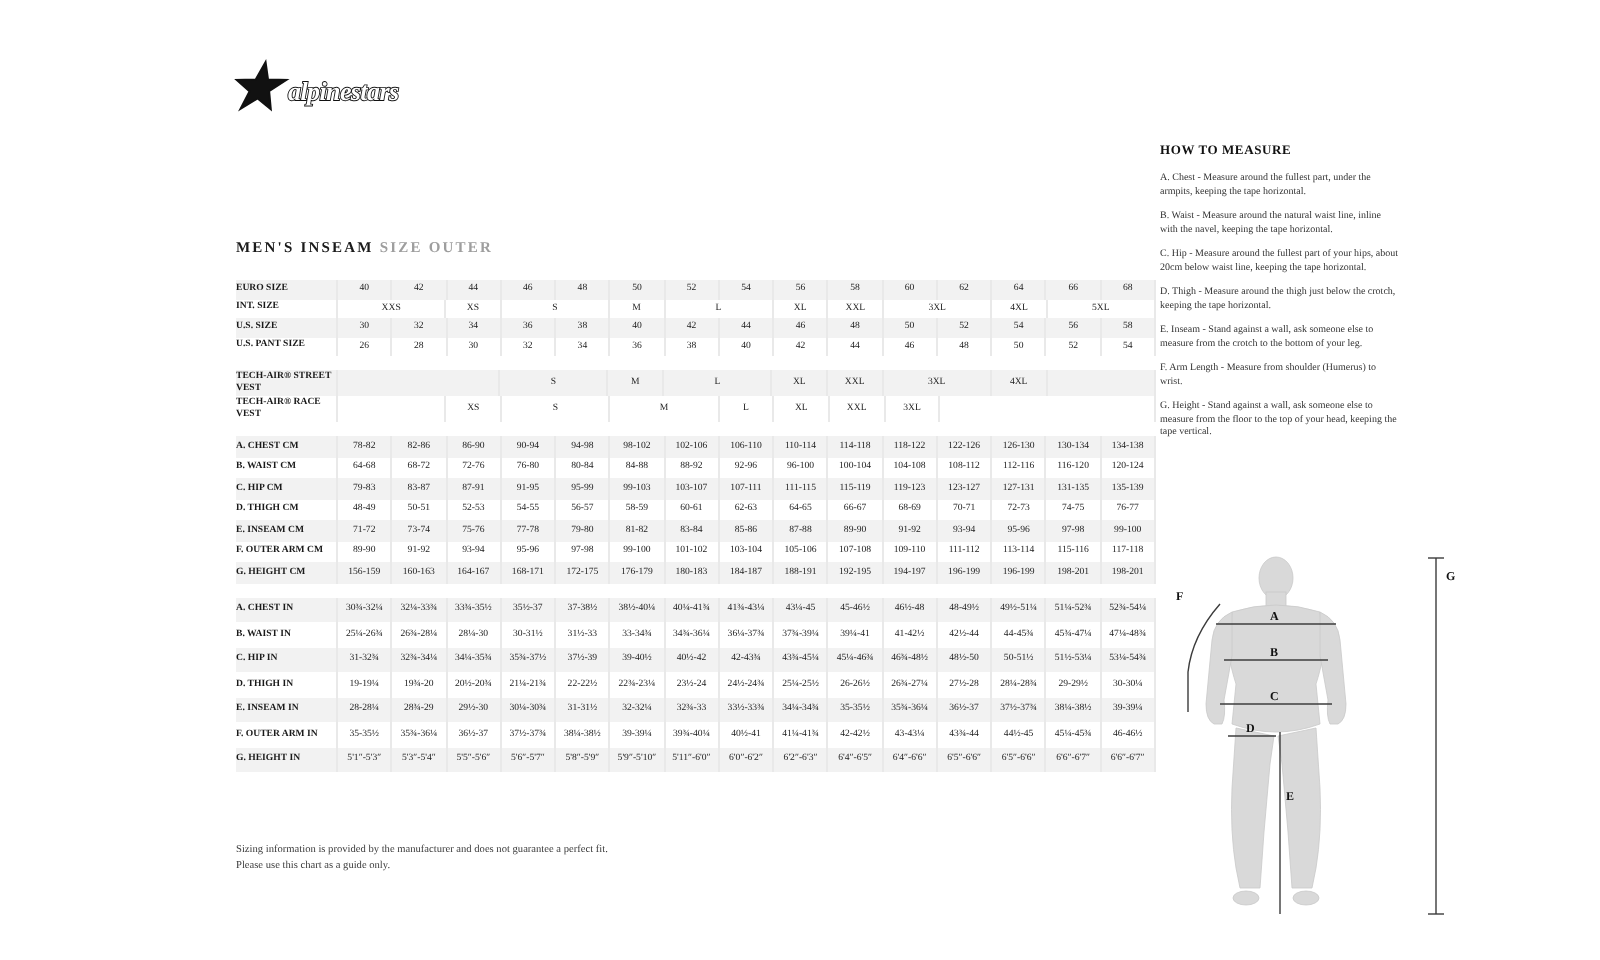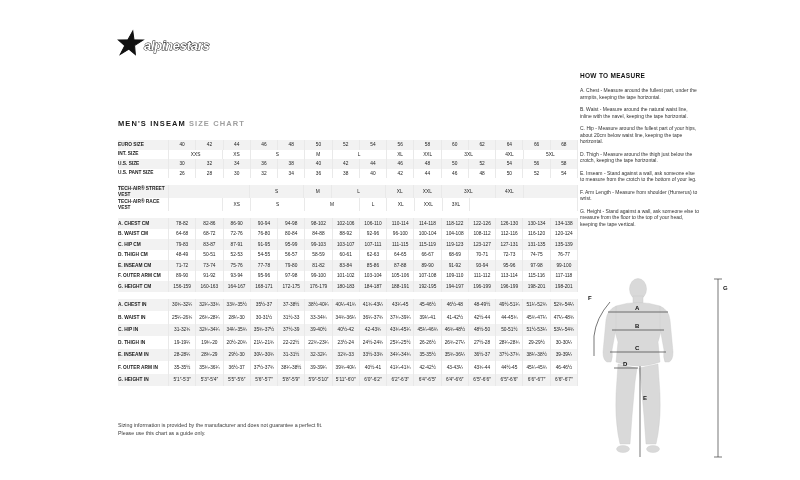--- a/index.html
+++ b/index.html
@@ -1,17 +1,17 @@
 <!DOCTYPE html>
 <html><head>
 <meta charset="utf-8">
 <style>
   html,body{margin:0;padding:0;background:#fff;}
   .page{position:relative;width:800px;height:480px;background:#ffffff;overflow:hidden;
-        font-family:Liberation Sans, sans-serif;color:#1a1a1a;}
+        font-family:Liberation Serif, serif;color:#1a1a1a;}
   
   .logo{position:absolute;left:114px;top:26px;width:124px;height:38px;}
   
   .title{position:absolute;left:118px;top:119px;font-size:7.5px;font-weight:bold;letter-spacing:1.1px;}
   .title .secondary{color:#9e9e9e;margin-left:3px;}
   
   .size-table{position:absolute;left:118px;top:140px;width:460px;}
   .tbl-sec{margin-bottom:7px;}
   .tbl-row{display:flex;align-items:stretch;min-height:9.5px;}
   .tbl-row.shade{background:#f2f2f2;}
@@ -38,21 +38,21 @@
 <div class="page">
 
   <svg class="logo" viewBox="0 0 124 38">
     <g transform="skewX(-12)" transform-origin="16 18">
       <polygon points="16,5 19.1,13.8 28.4,14 20.9,19.6 23.6,28.5 16,23.2 8.4,28.5 11.1,19.6 3.6,14 12.9,13.8" fill="#111" stroke="#111" stroke-width="1"></polygon>
     </g>
     <text x="30" y="24" font-size="13" font-style="italic" font-weight="bold" fill="#ffffff" stroke="#111" stroke-width="0.9" style="paint-order:stroke;letter-spacing:-0.3px">alpinestars</text>
   </svg>
 
   <div class="title">
-    <span>MEN'S INSEAM</span><span class="secondary">SIZE CHART</span>
+    <span>MEN'S INSEAM</span><span class="secondary">SIZE OUTER</span>
   </div>
 
   <div class="size-table">
       <div class="tbl-sec sec-sizes">
         <div class="tbl-row shade">
           <div class="tbl-label">EURO SIZE</div>
           <div class="tbl-cell" style="flex: 1 1 0%;">40</div>
           <div class="tbl-cell" style="flex: 1 1 0%;">42</div>
           <div class="tbl-cell" style="flex: 1 1 0%;">44</div>
           <div class="tbl-cell" style="flex: 1 1 0%;">46</div>

